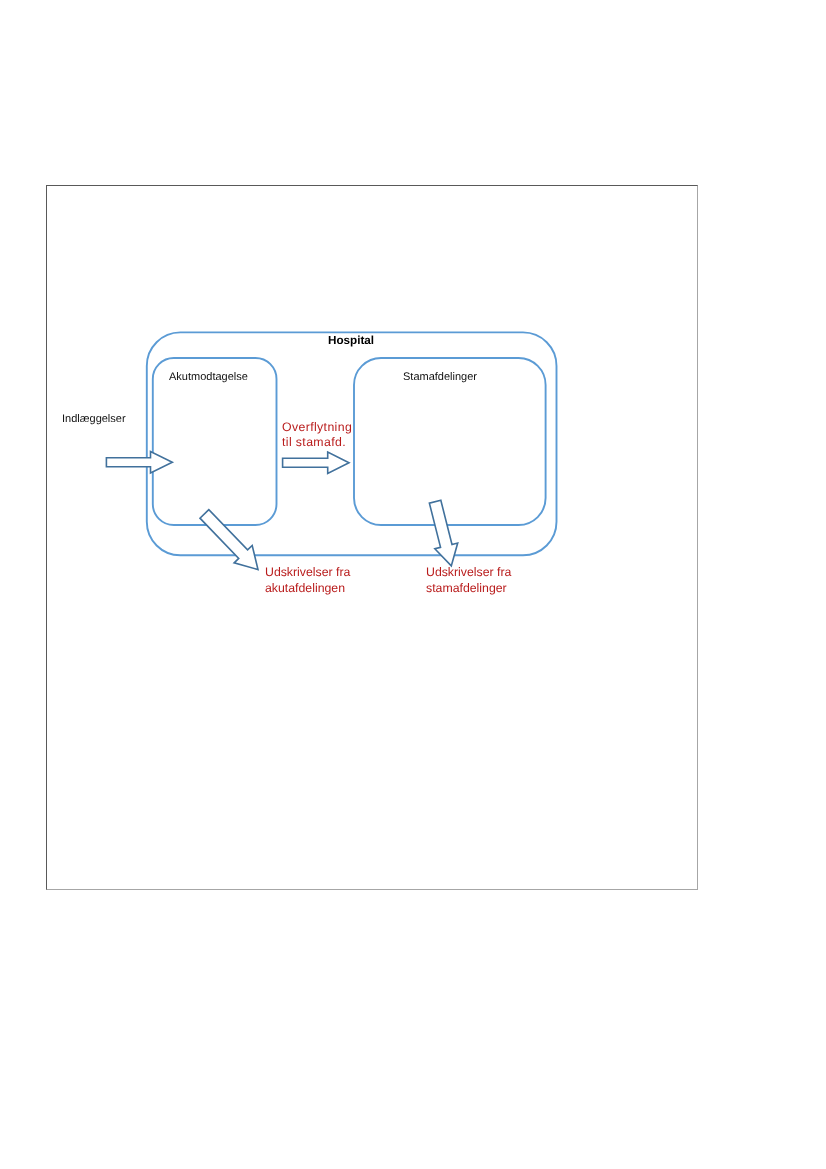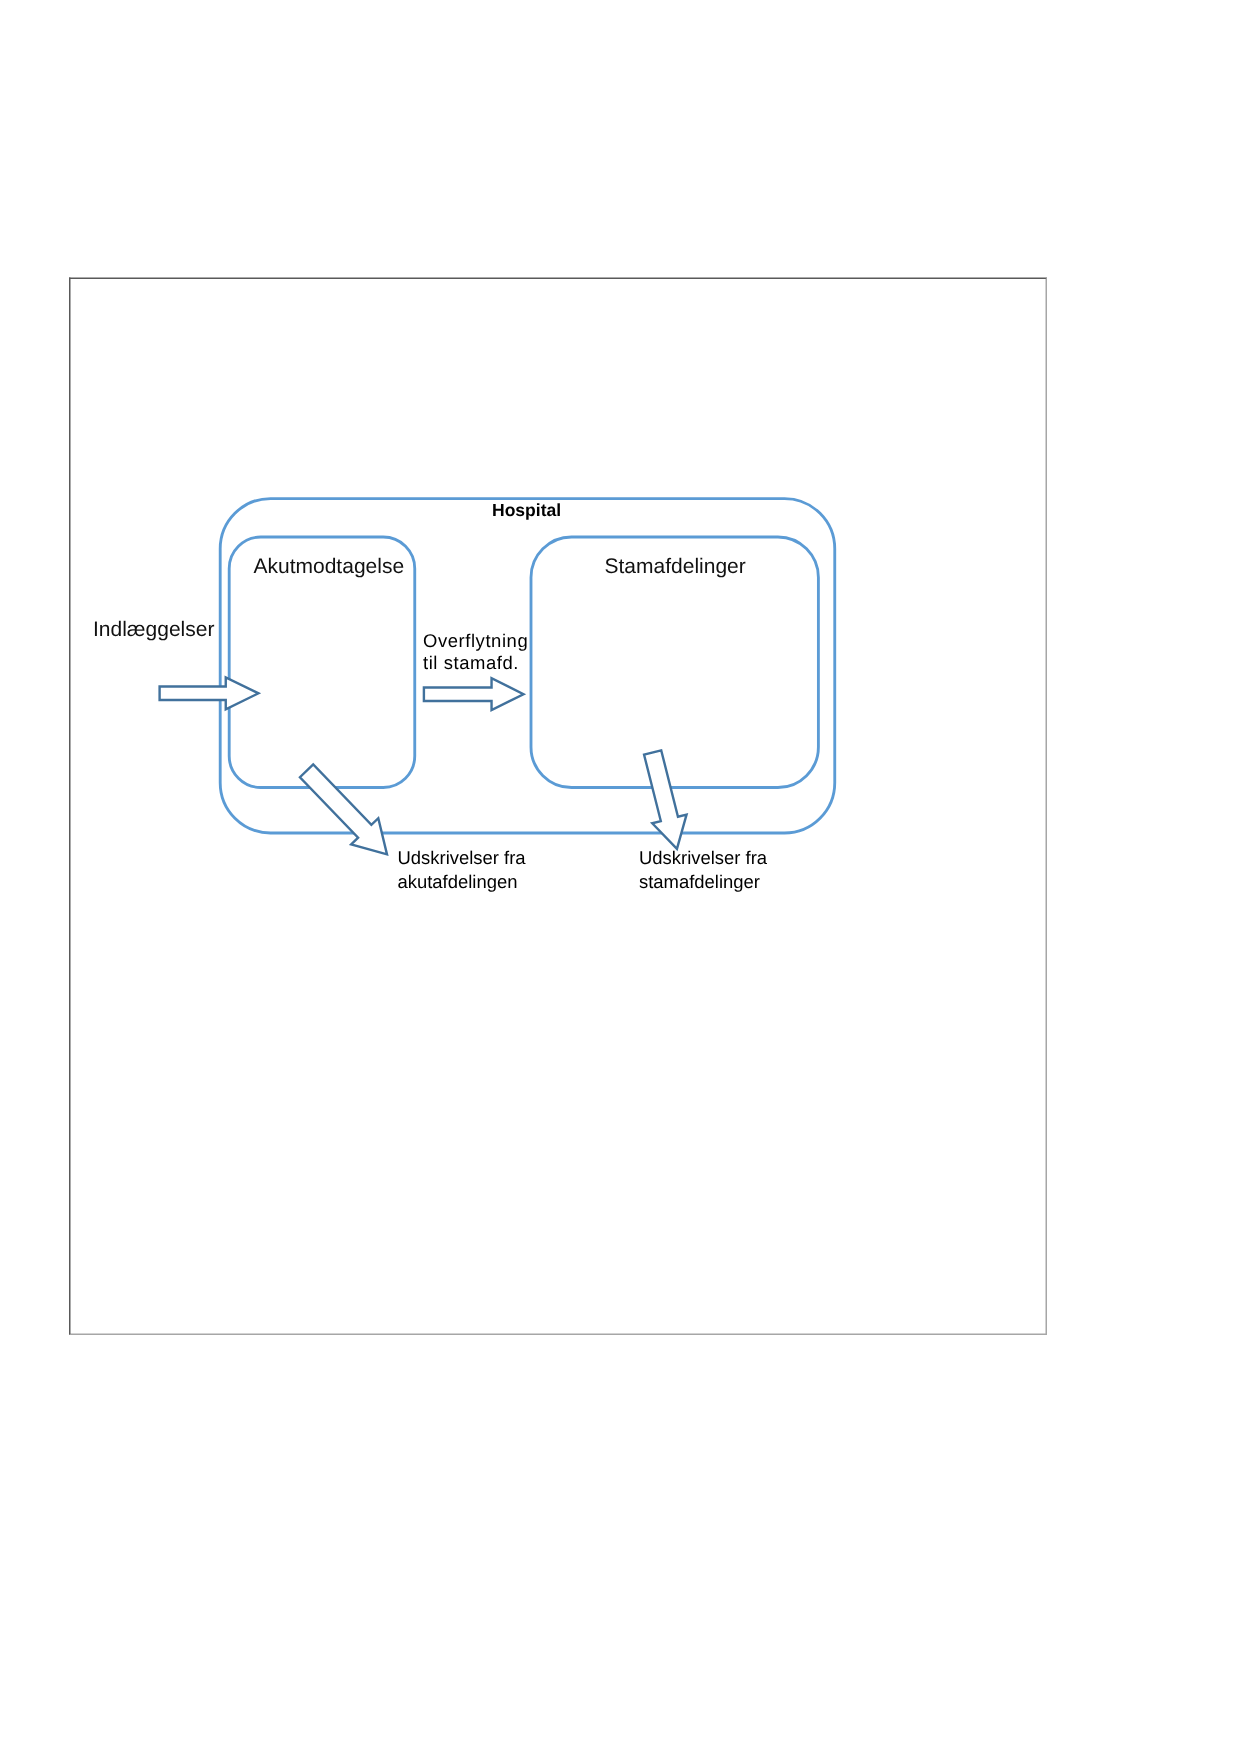--- a/index.html
+++ b/index.html
@@ -4,23 +4,23 @@
 <title>Hospital patientflow diagram</title>
 <style>
   html,body{margin:0;padding:0;background:#ffffff;}
   body{width:826px;height:1169px;overflow:hidden;
        font-family:"Liberation Sans",sans-serif;
        -webkit-font-smoothing:antialiased;text-rendering:geometricPrecision;}
   #page{position:relative;width:682px;height:1169px;background:#ffffff;}
   #frame{position:absolute;left:45.6px;top:184.8px;width:652.3px;height:704.8px;
          border:1.4px solid #595959;box-sizing:border-box;}
   #diagram{position:absolute;left:0;top:0;width:826px;height:1169px;}
-  .lbl{position:absolute;color:#111111;font-size:14px;line-height:15.2px;white-space:pre;}
+  .lbl{position:absolute;color:#111111;font-size:11px;line-height:15.2px;white-space:pre;}
   .lbl.bold{font-weight:bold;color:#000000;font-size:11.7px;}
-  .lbl2{position:absolute;color:#000000;font-size:12.3px;}
+  .lbl2{position:absolute;color:#b91c1c;font-size:12.3px;}
   .lbl2 > div{line-height:15.4px;white-space:pre;}
 </style>
 </head>
 <body>
 
 <div id="page">
 
   <div id="frame" style="left: 45.6px; top: 184.8px; width: 652.3px; height: 704.8px; border-style: solid; border-width: 1.4px; border-color: rgb(89, 89, 89) rgb(166, 166, 166) rgb(166, 166, 166) rgb(89, 89, 89);"></div>
 
   <svg id="diagram" viewBox="0 0 826 1169" width="826" height="1169">

